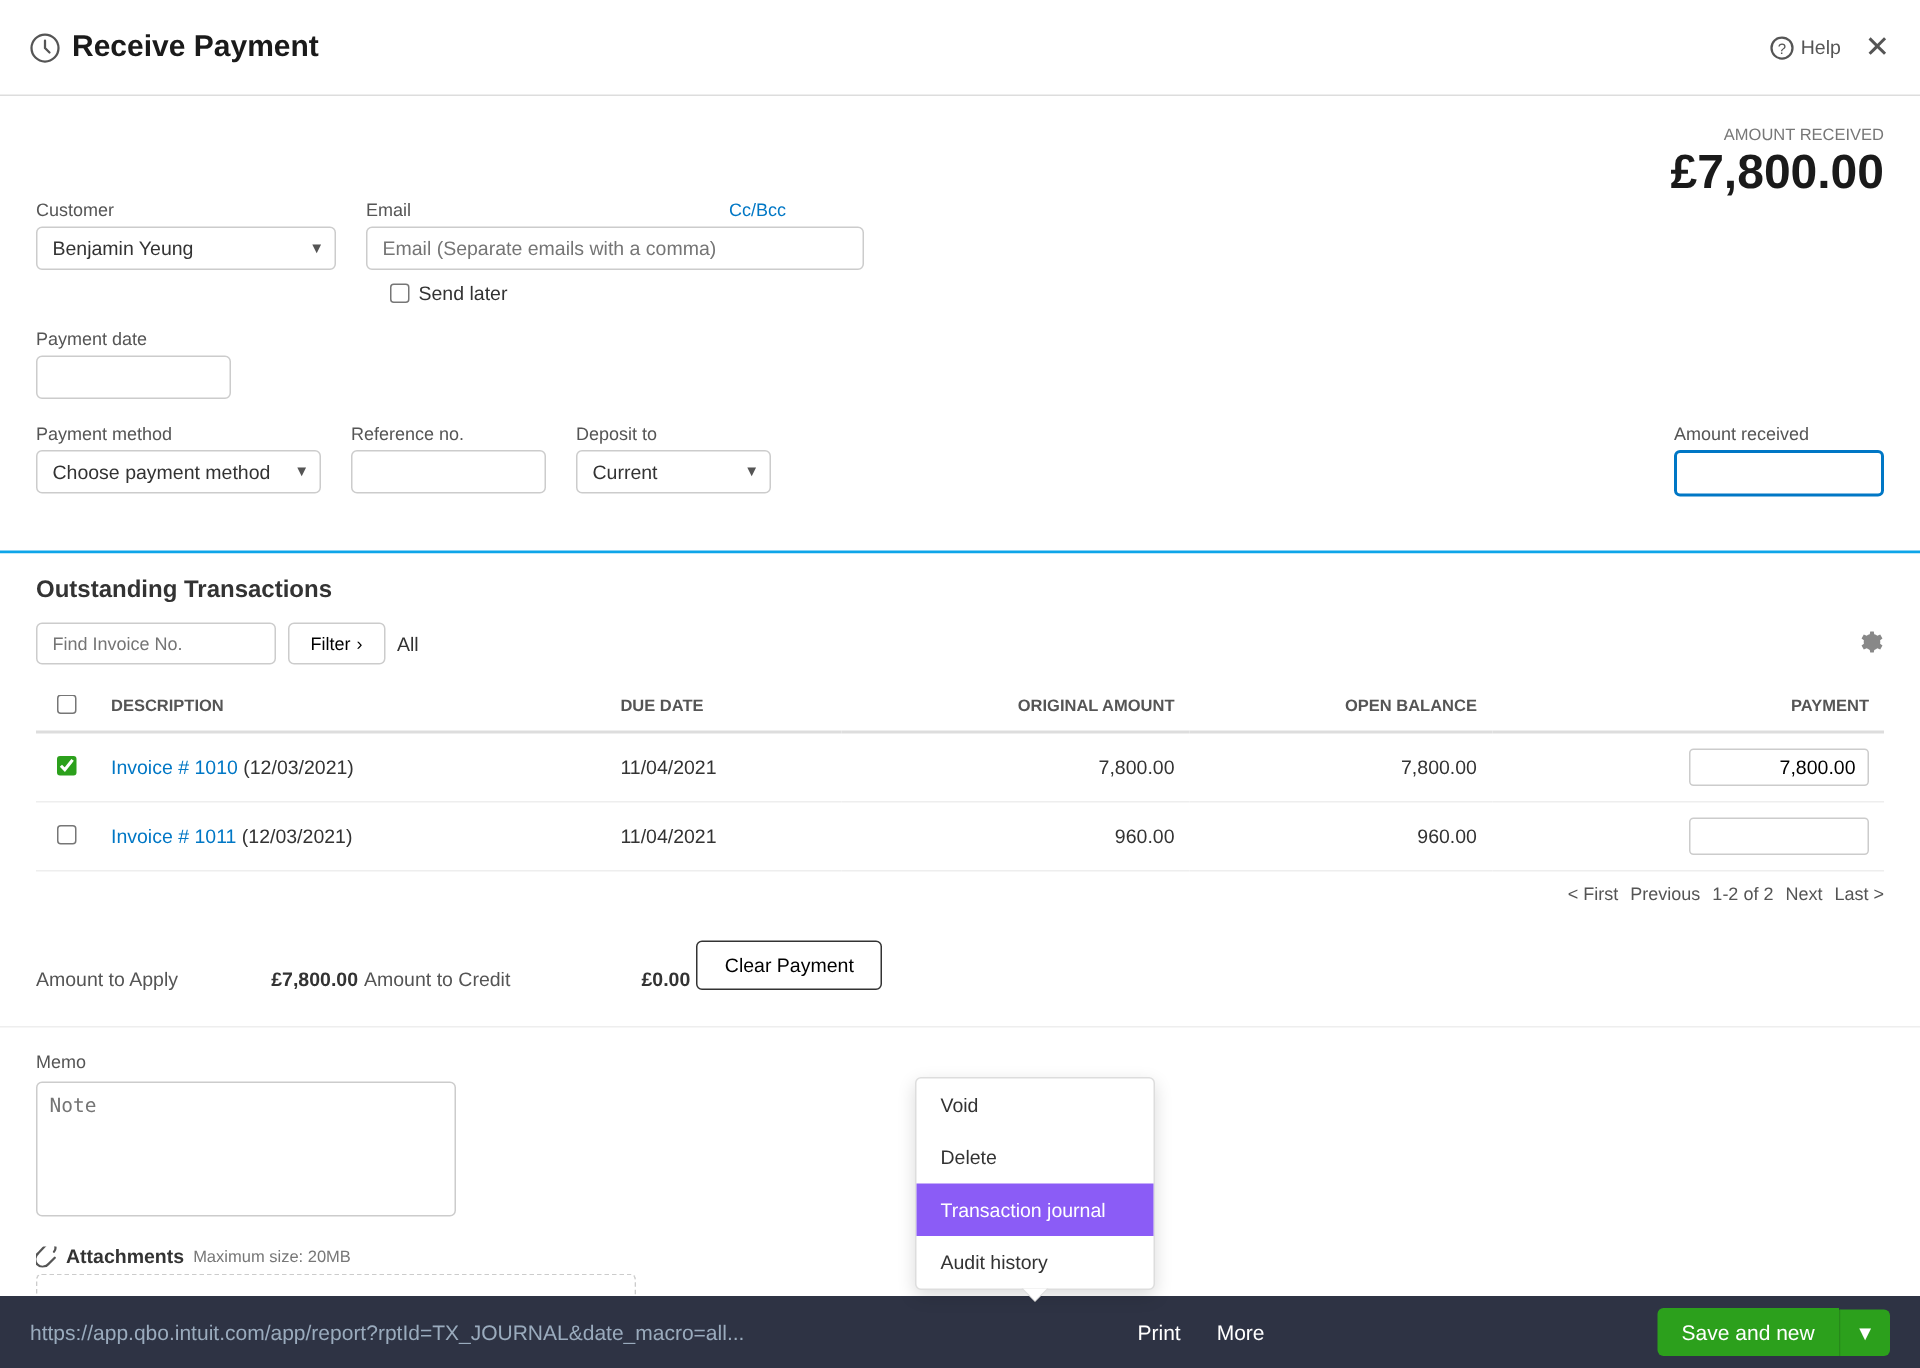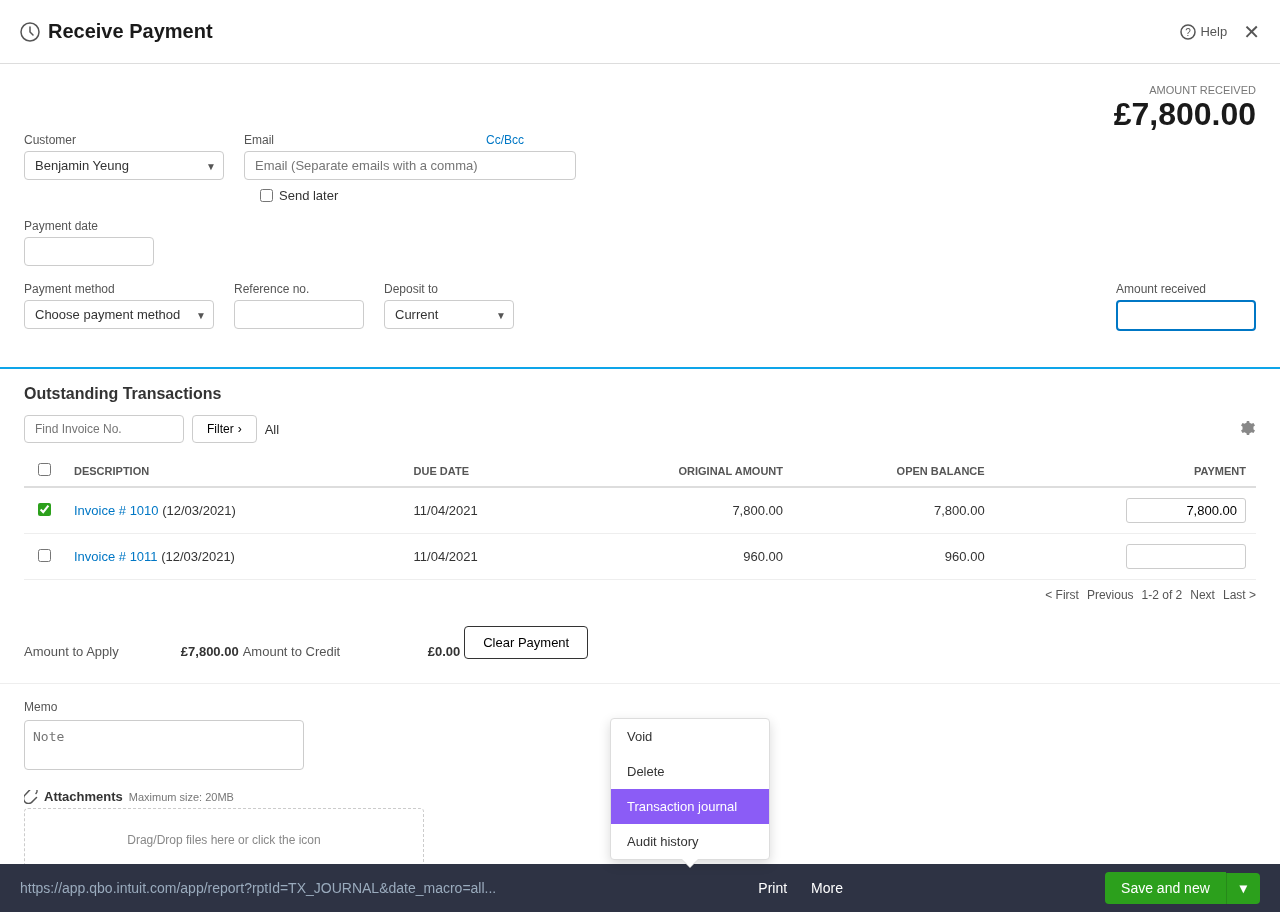--- a/index.html
+++ b/index.html
@@ -270,21 +270,21 @@
       padding: 16px 24px;
       border-top: 1px solid #eee;
     }
     .memo-label {
       font-size: 12px;
       color: #555;
       margin-bottom: 6px;
     }
     .memo-textarea {
       width: 280px;
-      height: 50px;
+      height: 90px;
       border: 1px solid #ccc;
       border-radius: 4px;
       padding: 8px;
       font-size: 13px;
       color: #999;
       resize: none;
     }
 
     
     .attachments-section {

